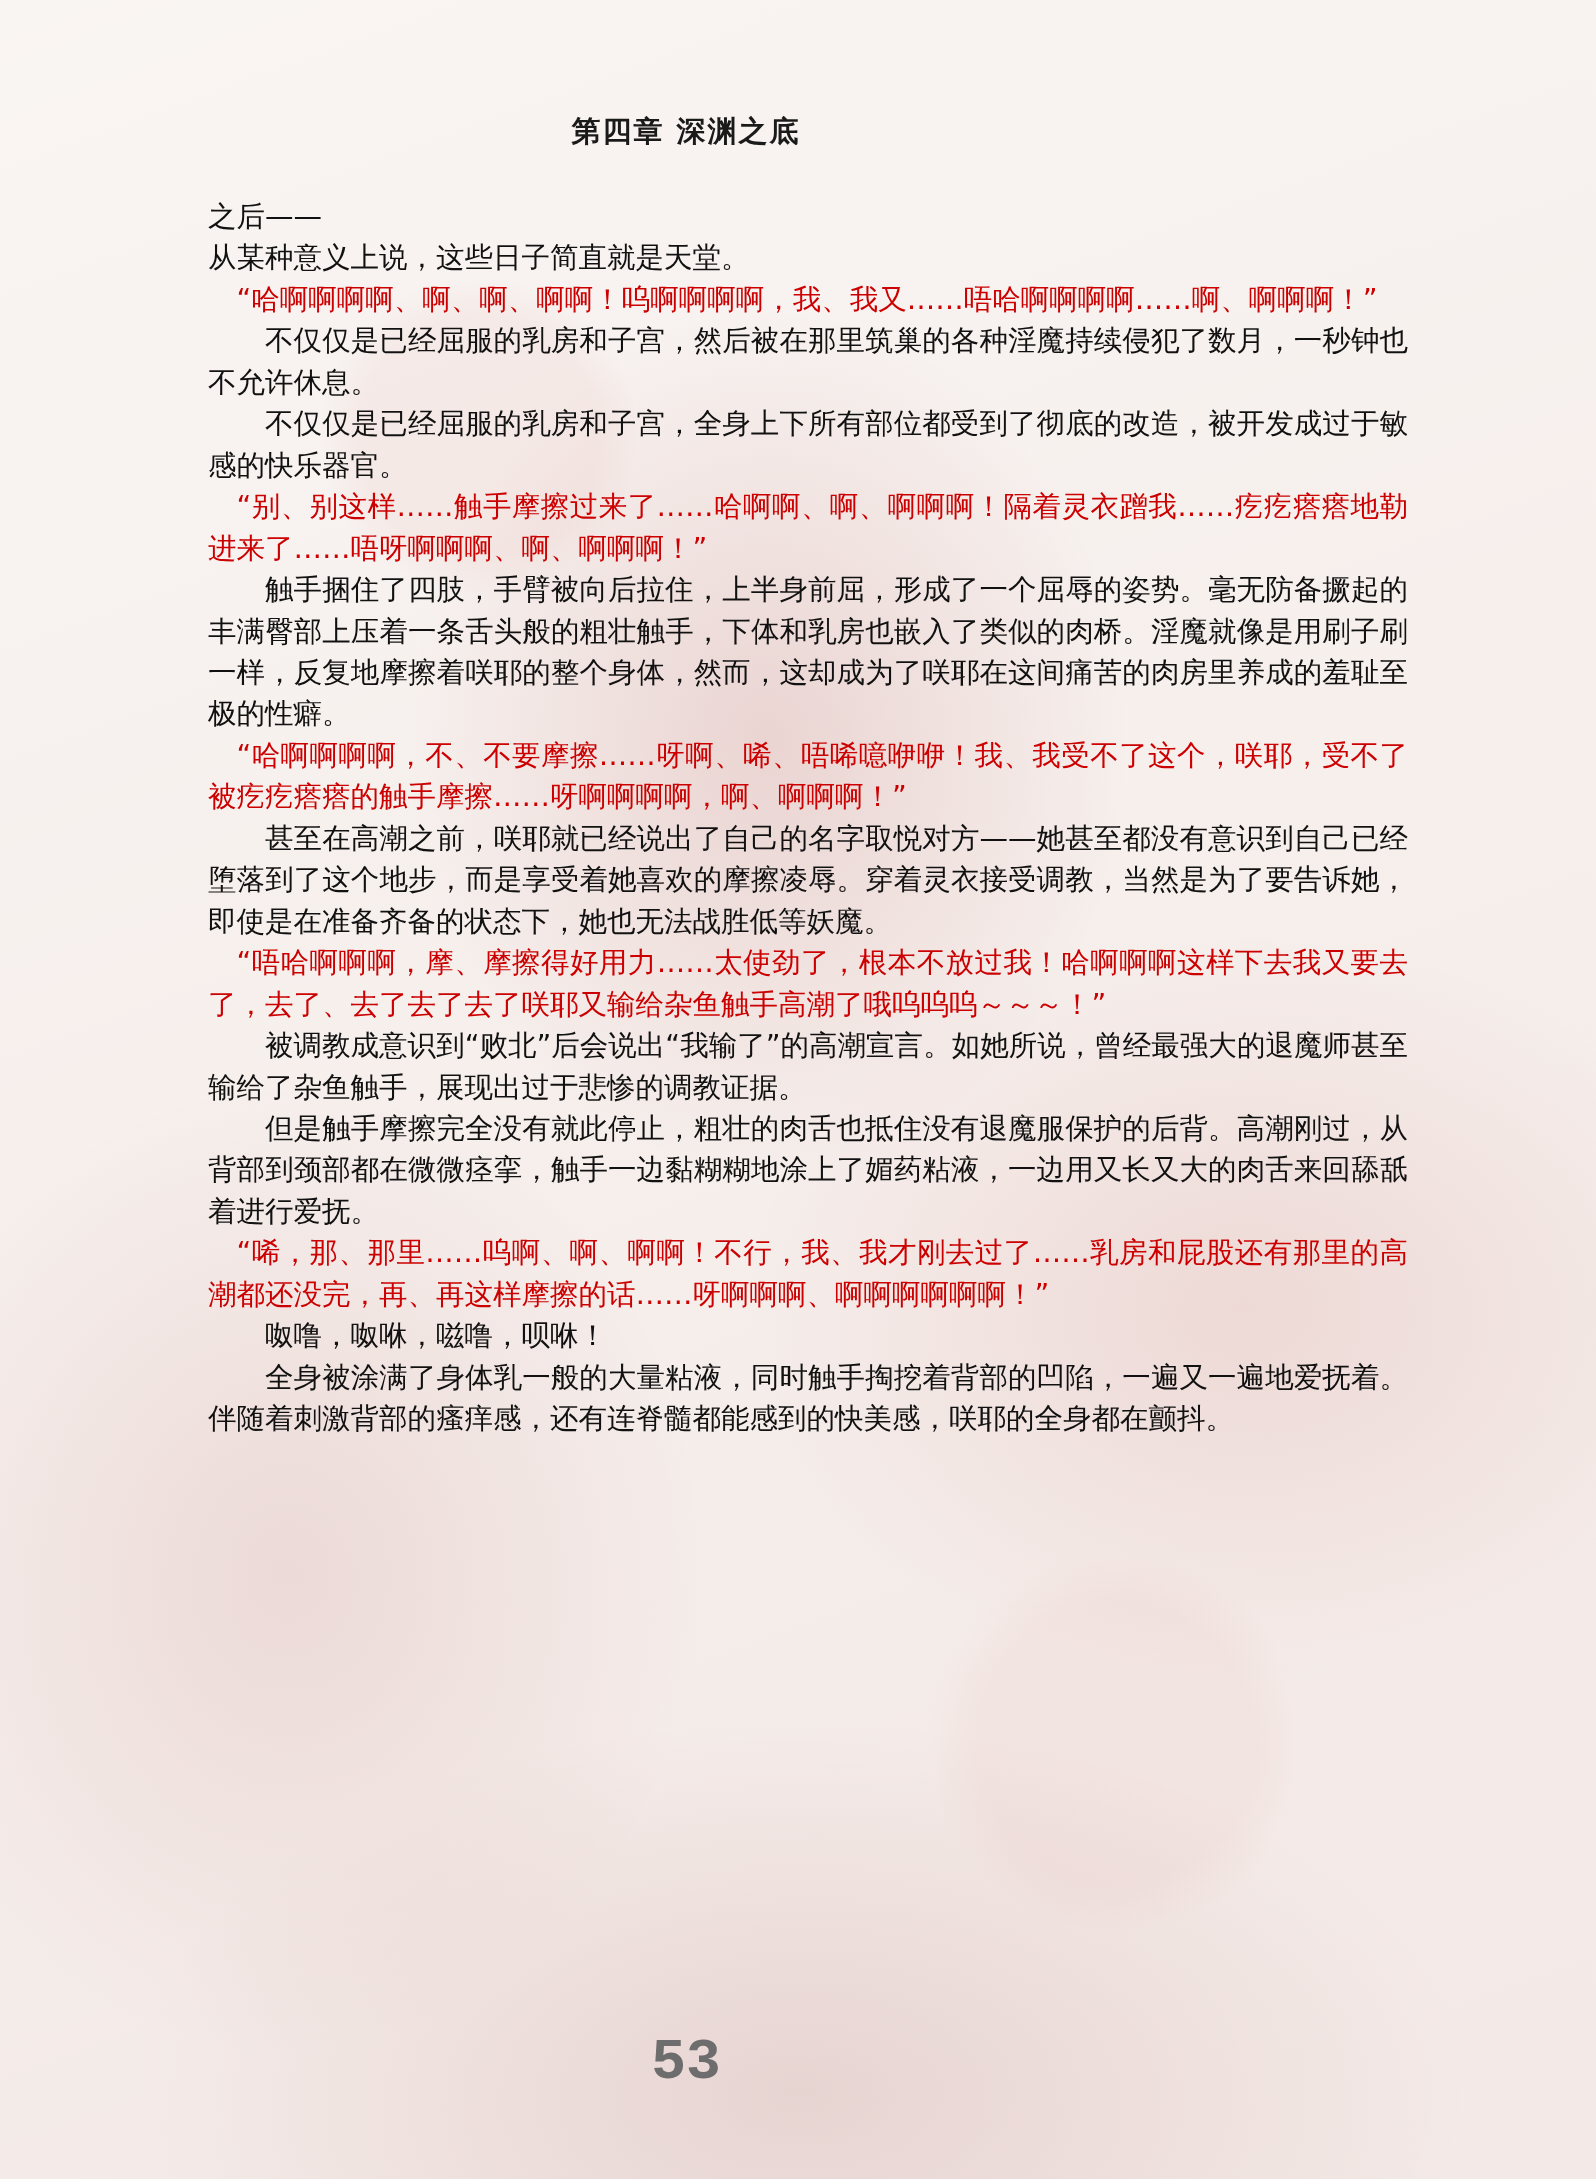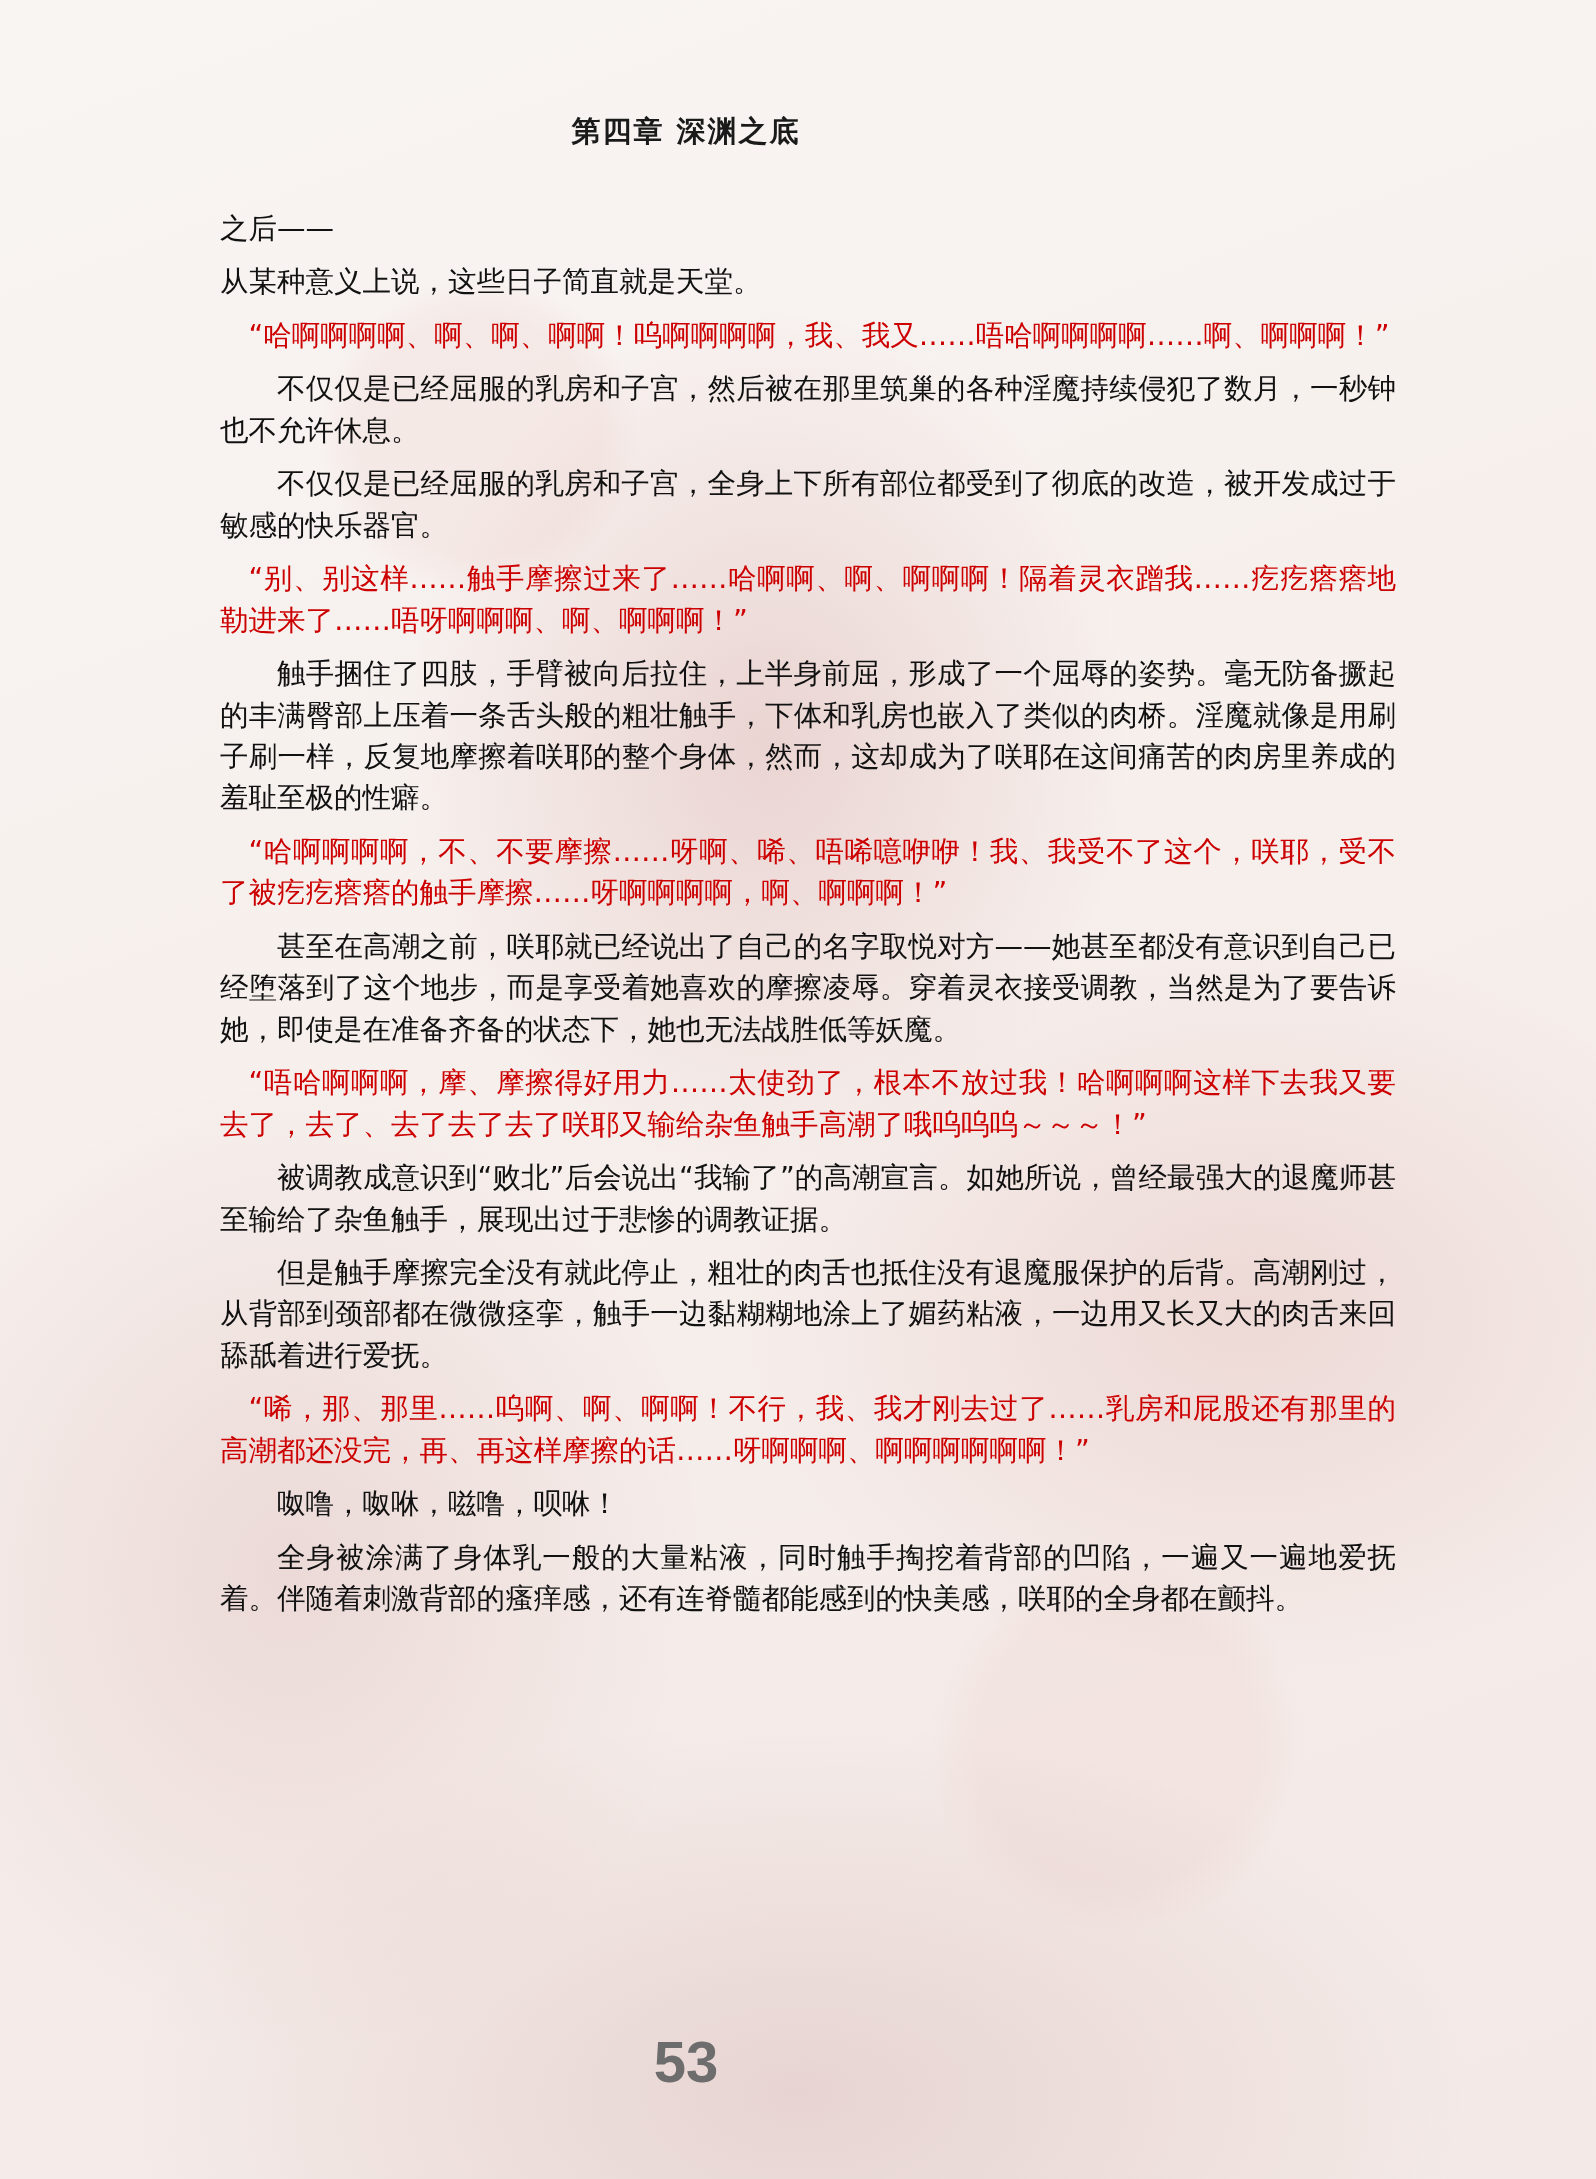--- a/index.html
+++ b/index.html
@@ -58,37 +58,37 @@
     top: 196px;
     left: 208px;
     width: 1200px;
     font-size: 28.5px;
     line-height: 1.455;
     color: #111111;
     text-align: justify;
     text-justify: inter-ideograph;
   }
   .para {
-    margin: 12px;
+    margin: 0;
     text-indent: 0;
   }
   .para.indent {
     text-indent: 2em;
   }
   .para.speech {
     color: #cc0000;
     text-indent: 1em;
   }
   .page-number {
     position: absolute;
     bottom: 84px;
     left: 0;
     width: 100%;
     text-align: center;
-    font-family: Liberation Sans, sans-serif;
+    font-family: Liberation Mono, monospace;
     font-size: 58px;
     font-weight: bold;
     color: #6d6d6d;
   }
 </style>
 </head>
 <body>
 
 <div class="page-bg"></div>
 

